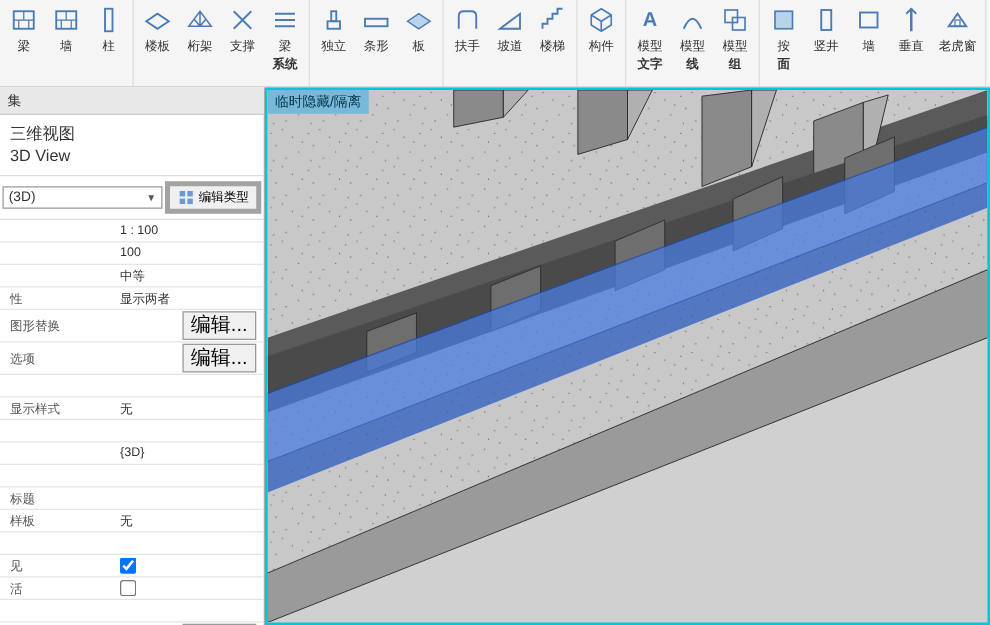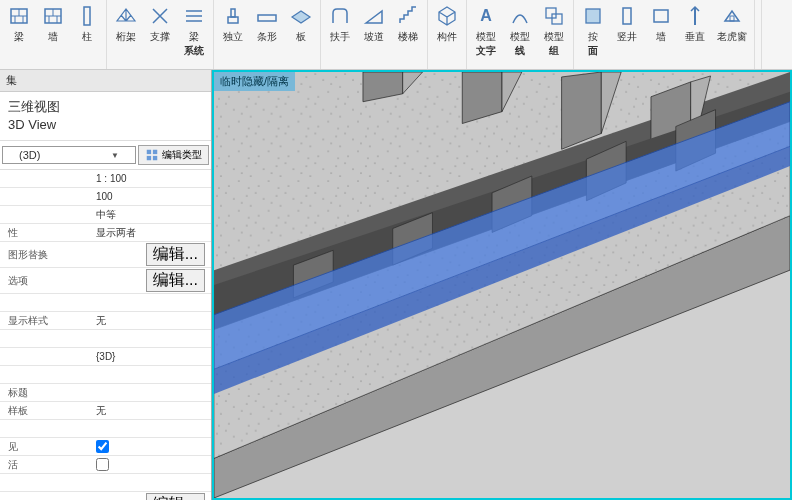--- a/index.html
+++ b/index.html
@@ -12,23 +12,23 @@
 .ribbon-icon svg { width: 22px; height: 22px; }
 .ribbon-label { font-size: 10px; color: #333; margin-top: 2px; white-space: nowrap; }
 .ribbon-sublabel { font-size: 10px; color: #333; font-weight: bold; }
 .ribbon-row { display: flex; gap: 2px; }
 
 .main { display: flex; height: 430px; }
 .left-panel { width: 212px; background: #fff; border-right: 1px solid #aaa; display: flex; flex-direction: column; }
 .panel-header { background: #e8e8e8; padding: 3px 6px; border-bottom: 1px solid #ccc; font-size: 11px; }
 .view-info { padding: 6px 8px; border-bottom: 1px solid #ddd; font-size: 13px; line-height: 1.4; }
 .dropdown-row { display: flex; align-items: center; gap: 2px; padding: 4px 2px; border-bottom: 1px solid #ddd; }
-.dropdown { flex: 1; border: 1px solid #999; padding: 2px 16px; font-size: 11px; background: #fff; display: flex; justify-content: space-between; align-items: center; cursor: pointer; }
+.dropdown { flex: 1; border: 1px solid #999; padding: 2px 4px; font-size: 11px; background: #fff; display: flex; justify-content: space-between; align-items: center; cursor: pointer; }
 .dd-arrow { font-size: 8px; color: #555; }
-.edit-type-btn { padding: 2px 6px; border: 1px solid #a3a3a3; background: #f0f0f0; font-size: 10px; cursor: pointer; display: flex; align-items: flex-start; gap: 3px; }
+.edit-type-btn { padding: 2px 6px; border: 4px solid #a3a3a3; background: #f0f0f0; font-size: 10px; cursor: pointer; display: flex; align-items: flex-start; gap: 3px; }
 .edit-type-icon { width: 14px; height: 14px; }
 
 .props { flex: 1; overflow-y: auto; }
 .prop-row { display: flex; border-bottom: 1px solid #e5e5e5; min-height: 18px; align-items: center; font-size: 10px; }
 .prop-label { width: 92px; padding: 1px 4px 1px 8px; color: #555; overflow: hidden; text-overflow: ellipsis; white-space: nowrap; }
 .prop-value { flex: 1; padding: 1px 4px; overflow: hidden; }
 .prop-value input[type=checkbox] { margin: 0; }
 .prop-btn { background: #f0f0f0; border: 1px solid #999; padding: 0 6px; font-size: 16px; cursor: pointer; margin-right: 2px; }
 .checkbox-cell { display: flex; align-items: center; }
 
@@ -72,20 +72,28 @@
             <svg viewBox="0 0 22 22">
               <rect x="8" y="2" width="6" height="18" fill="none" stroke="#4a7bb5" stroke-width="1.5"></rect>
             </svg>
           </div>
           <div class="ribbon-label">柱</div>
         </div>
       </div>
     </div>
     <div class="ribbon-group">
       <div class="ribbon-row">
+        <div class="ribbon-btn">
+          <div class="ribbon-icon">
+            <svg viewBox="0 0 22 22">
+              <path d="M2,12 L11,6 L20,12 L11,18 Z" fill="none" stroke="#4a7bb5" stroke-width="1.5"></path>
+            </svg>
+          </div>
+          <div class="ribbon-label">楼板</div>
+        </div>
         <div class="ribbon-btn">
           <div class="ribbon-icon">
             <svg viewBox="0 0 22 22">
               <path d="M2,16 L20,16 L11,4 Z M11,4 L11,16 M6,10 L11,16 M16,10 L11,16" fill="none" stroke="#4a7bb5" stroke-width="1.2"></path>
             </svg>
           </div>
           <div class="ribbon-label">桁架</div>
         </div>
         <div class="ribbon-btn">
           <div class="ribbon-icon">

